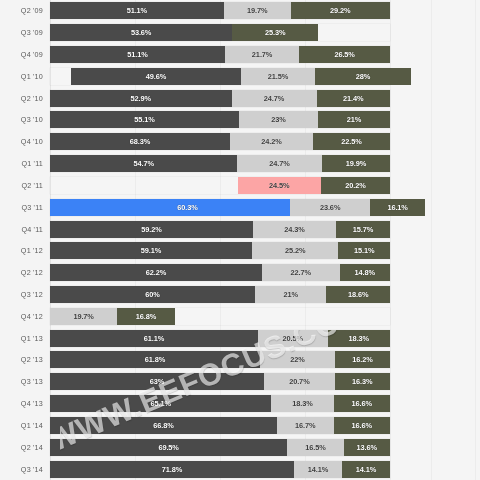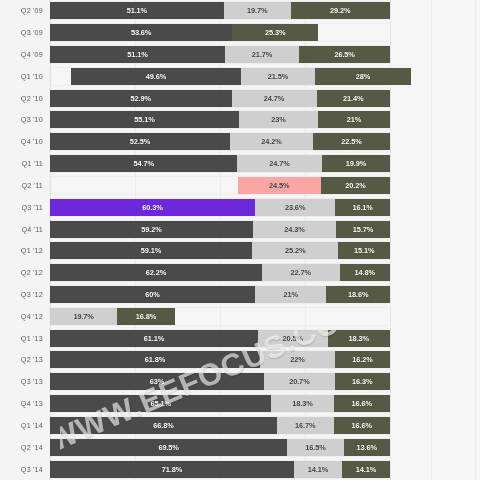--- a/index.html
+++ b/index.html
@@ -131,21 +131,21 @@
         <div class="row-label">Q3 '10</div>
         <div class="bar">
           <div class="seg s0" style="flex: 0 0 55.6004%; background: rgb(74, 74, 74);">55.1%</div>
           <div class="seg s1" style="flex: 0 0 23.2089%; background: rgb(207, 207, 207);">23%</div>
           <div class="seg s2" style="flex: 0 0 21.1907%; background: rgb(86, 90, 68);">21%</div>
         </div>
       </div>
       <div class="row" style="top: 130.909px; height: 21.8182px;">
         <div class="row-label">Q4 '10</div>
         <div class="bar">
-          <div class="seg s0" style="flex: 0 0 52.9234%; background: rgb(74, 74, 74);">52.5%</div>
+          <div class="seg s0" style="flex: 0 0 52.9234%; background: rgb(74, 74, 74);">68.3%</div>
           <div class="seg s1" style="flex: 0 0 24.3952%; background: rgb(207, 207, 207);">24.2%</div>
           <div class="seg s2" style="flex: 0 0 22.6815%; background: rgb(86, 90, 68);">22.5%</div>
         </div>
       </div>
       <div class="row" style="top: 152.727px; height: 21.8182px;">
         <div class="row-label">Q1 '11</div>
         <div class="bar">
           <div class="seg s0" style="flex: 0 0 55.0856%; background: rgb(74, 74, 74);">54.7%</div>
           <div class="seg s1" style="flex: 0 0 24.8741%; background: rgb(207, 207, 207);">24.7%</div>
           <div class="seg s2" style="flex: 0 0 20.0403%; background: rgb(86, 90, 68);">19.9%</div>
@@ -155,21 +155,21 @@
         <div class="row-label">Q2 '11</div>
         <div class="bar">
           <div class="seg s0" style="flex: 0 0 55.1655%; background: #b91c1c; margin-top: 36px;">55%</div>
           <div class="seg s1" style="flex: 0 0 24.5737%; background: #fca5a5;">24.5%</div>
           <div class="seg s2" style="flex: 0 0 20.2608%; background: rgb(86, 90, 68);">20.2%</div>
         </div>
       </div>
       <div class="row" style="top: 196.364px; height: 21.8182px;">
         <div class="row-label">Q3 '11</div>
         <div class="bar">
-          <div class="seg s0" style="flex: 0 0 60.3%; background: #6d28d9;">60.3%</div>
+          <div class="seg s0" style="flex: 0 0 60.3%; background: #3b82f6; padding-left: 35px;">60.3%</div>
           <div class="seg s1" style="flex: 0 0 23.6%; background: rgb(207, 207, 207);">23.6%</div>
           <div class="seg s2" style="flex: 0 0 16.1%; background: rgb(86, 90, 68);">16.1%</div>
         </div>
       </div>
       <div class="row" style="top: 218.182px; height: 21.8182px;">
         <div class="row-label">Q4 '11</div>
         <div class="bar">
           <div class="seg s0" style="flex: 0 0 59.6774%; background: rgb(74, 74, 74);">59.2%</div>
           <div class="seg s1" style="flex: 0 0 24.496%; background: rgb(207, 207, 207);">24.3%</div>
           <div class="seg s2" style="flex: 0 0 15.8266%; background: rgb(86, 90, 68);">15.7%</div>

